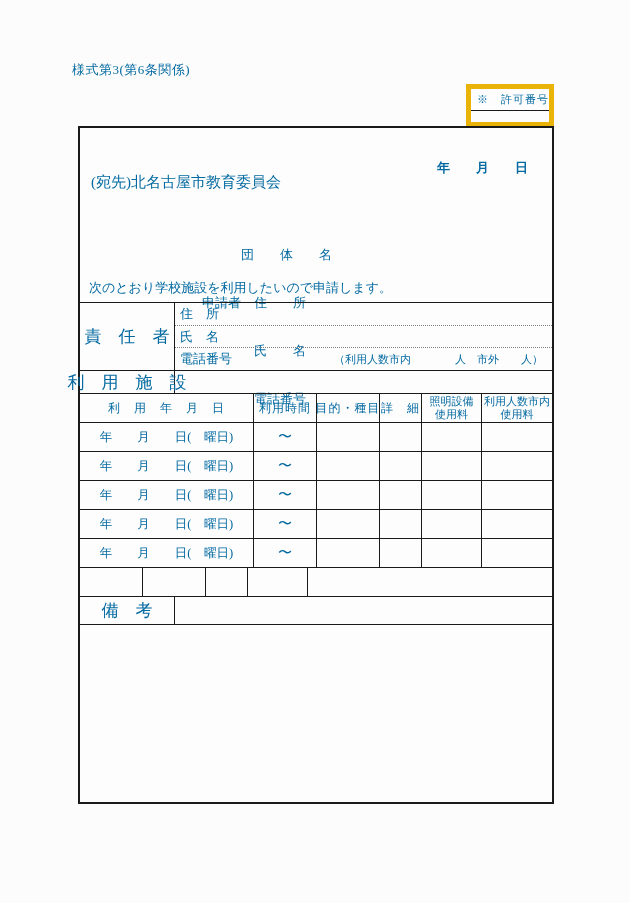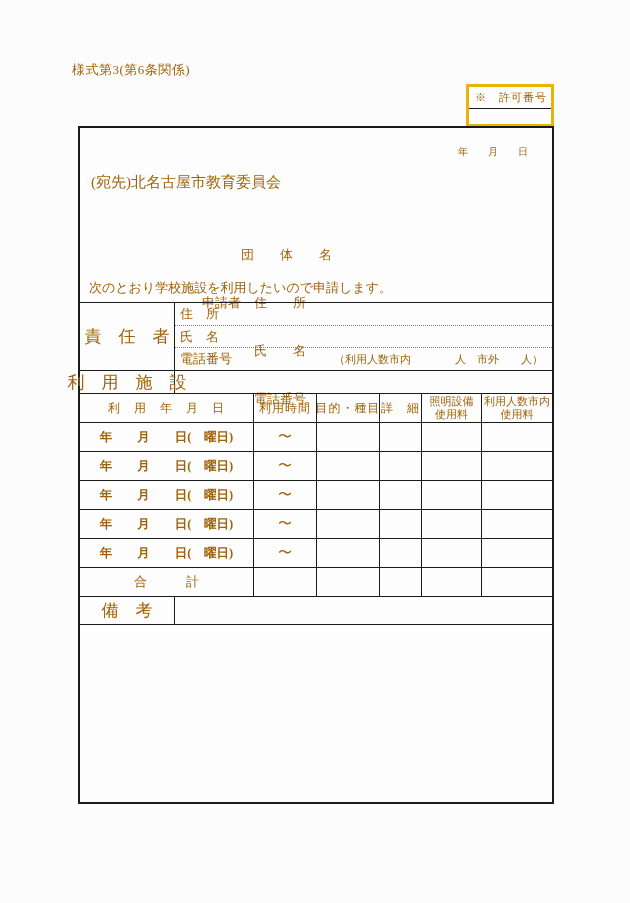--- a/index.html
+++ b/index.html
@@ -2,37 +2,37 @@
 <html><head>
 <meta charset="utf-8">
 <title>学校施設開放利用許可申請書</title>
 <style>
   * { margin:0; padding:0; box-sizing:border-box; }
   html,body { background:#ffffff; }
   .page {
     position:relative; width:630px; height:903px;
     background:#fcfcfc; overflow:hidden;
     font-family:"Liberation Serif","DejaVu Serif",serif;
-    color:#a16207;
+    color:#0369a1;
   }
   .form-code { position:absolute; left:72px; top:61px; font-size:13px; letter-spacing:0.5px; }
 
   
   .permit-box { position:absolute; left:466px; top:84px; width:88px; height:43px;
-    border:3px solid #eab308; background:#fdfdfd; }
+    border:5px solid #eab308; background:#fdfdfd; }
   .permit-head { height:22px; border-bottom:1px solid #1a1a1a; font-size:11px;
     display:flex; align-items:center; padding-left:6px; letter-spacing:1px; }
   .permit-body { height:19px; }
 
   
   .main-box { position:absolute; left:78px; top:126px; width:476px; height:678px;
     border:2px solid #1a1a1a; background:#fdfdfd; }
   .title { position:absolute; top:14px; left:0; width:100%; text-align:center;
     font-size:14px; letter-spacing:1px; }
-  .date-line { position:absolute; top:17px; right:24px; font-size:10px; white-space:pre; }
+  .date-line { position:absolute; top:31px; right:24px; font-size:13px; white-space:pre;font-weight:bold; }
   .addressee { position:absolute; top:45px; left:11px; font-size:15px; }
   .applicant { position:absolute; top:87px; left:122px; font-size:13px;
     line-height:16px; white-space:pre; }
   .intro { position:absolute; top:151px; left:9px; font-size:13px; }
 
   
   .ftable { position:absolute; top:174px; left:0; width:472px;
     border-top:1px solid #1a1a1a; font-size:12px; }
   .row { display:flex; border-bottom:1px solid #1a1a1a; }
   .lab { width:95px; border-right:1px solid #1a1a1a; display:flex;
@@ -47,21 +47,21 @@
   .r-facility { height:23px; }
   .fill { flex:1; }
 
   .hc, .dc { border-right:1px solid #1a1a1a; display:flex; align-items:center;
     justify-content:center; text-align:right; white-space:pre; }
   .c1 { width:174px; } .c2 { width:63px; } .c3 { width:63px; }
   .c4 { width:42px; } .c5 { width:60px; } .c6 { width:70px; border-right:none; }
   .r-head { height:29px; letter-spacing:1px; }
   .two-line { flex-direction:column; font-size:11px; line-height:13px; letter-spacing:0; }
   .r-data { height:29px; }
-  .r-data .c1 { font-size:12.5px;font-weight:bold; }
+  .r-data .c1 { font-size:12.5px; }
   .tilde { font-size:14px; }
   .r-total { height:29px; }
   .r-total .c1 { font-size:13px; }
   .r-notes { height:28px; }
 </style>
 </head>
 <body>
 
 <div class="page">
 
@@ -158,21 +158,20 @@
       <div class="row r-data">
         <div class="dc c1">年　　月　　日(　曜日)</div>
         <div class="dc c2 tilde">〜</div>
         <div class="dc c3"></div>
         <div class="dc c4"></div>
         <div class="dc c5"></div>
         <div class="dc c6"></div>
       </div>
 
       <div class="row r-total">
-        <div class="dc c1">合　　　計</div>
         <div class="dc c2"></div>
         <div class="dc c3"></div>
         <div class="dc c4"></div>
         <div class="dc c5"></div>
         <div class="dc c6"></div>
       </div>
 
       <div class="row r-notes">
         <div class="lab">備　考</div>
         <div class="fill"></div>

